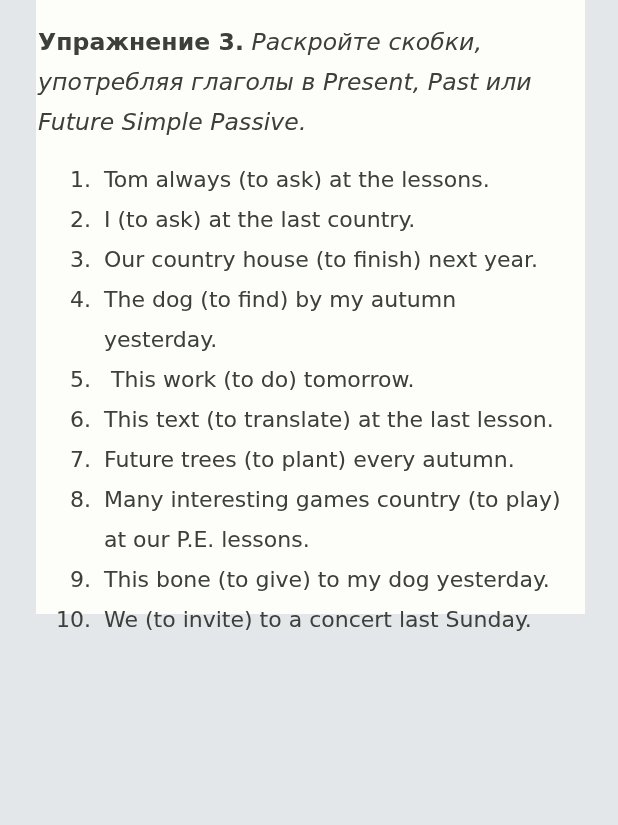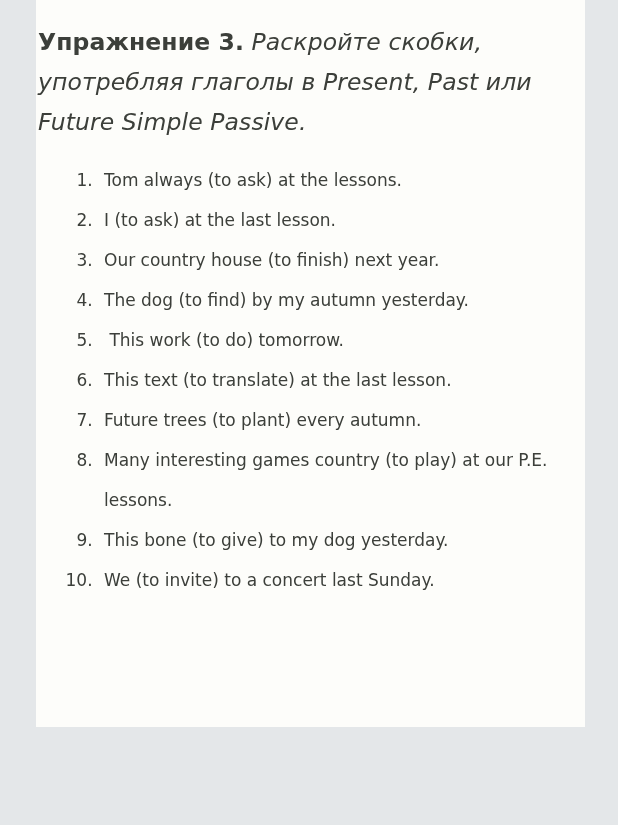--- a/index.html
+++ b/index.html
@@ -21,21 +21,21 @@
     background: #e4e7e9;
     box-sizing: border-box;
   }
 
   
   .sheet {
     position: absolute;
     left: 36px;
     top: 0;
     width: 549px;
-    height: 727px;
+    height: 614px;
     background: #fdfdfa;
     box-sizing: border-box;
     padding: 0;
   }
 
   .sheet-inner {
     padding: 22px 10px 0 2px;
   }
 
   
@@ -54,41 +54,41 @@
     font-weight: bold;
   }
 
   
   .task-list {
     margin: 18px 0 0 0;
     padding: 0 4px 0 60px;
     list-style-position: outside;
     list-style-type: decimal;
     color: #3c3f3a;
-    font-size: 17px;
+    font-size: 22px;
     line-height: 40px;
   }
   .task-list li {
     margin: 0;
     padding: 0 0 0 6px;
     white-space: pre-wrap;
   }
 </style>
 </head>
 <body>
 
 <div class="page-wrap">
   <div class="sheet">
     <div class="sheet-inner">
 
       <p class="task-heading"><span class="task-label">Упражнение 3.</span><span class="task-instruction"> Раскройте скобки, употребляя глаголы в Present, Past или Future Simple Passive.</span></p>
 
       <ol class="task-list">
         <li>Tom always (to ask) at the lessons.</li>
-        <li>I (to ask) at the last lesson.</li>
+        <li>I (to ask) at the last country.</li>
         <li>Our country house (to finish) next year.</li>
         <li>The dog (to find) by my autumn yesterday.</li>
         <li> This work (to do) tomorrow.</li>
         <li>This text (to translate) at the last lesson.</li>
         <li>Future trees (to plant) every autumn.</li>
         <li>Many interesting games country (to play) at our P.E. lessons.</li>
         <li>This bone (to give) to my dog yesterday.</li>
         <li>We (to invite) to a concert last Sunday.</li>
       </ol>
 

